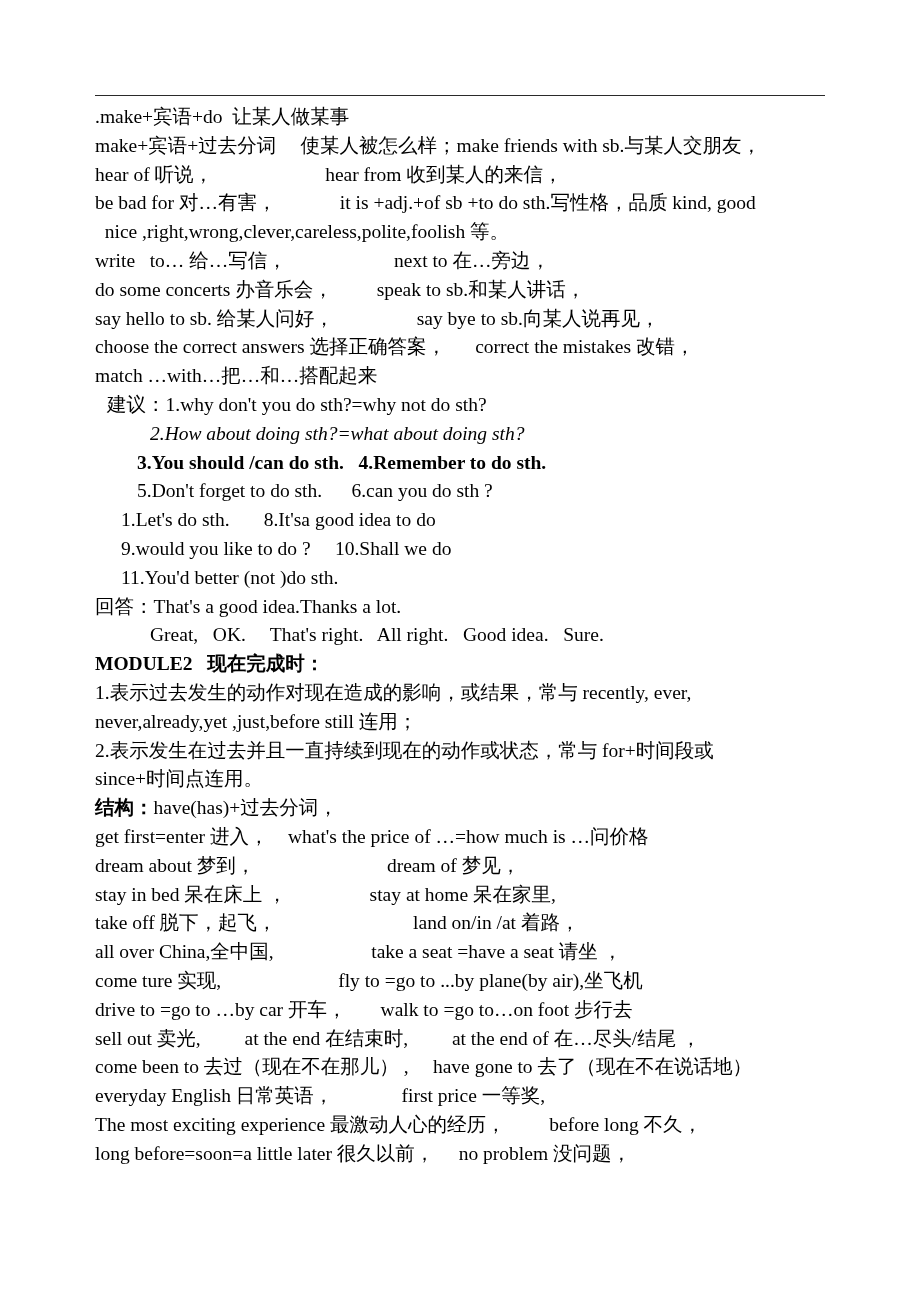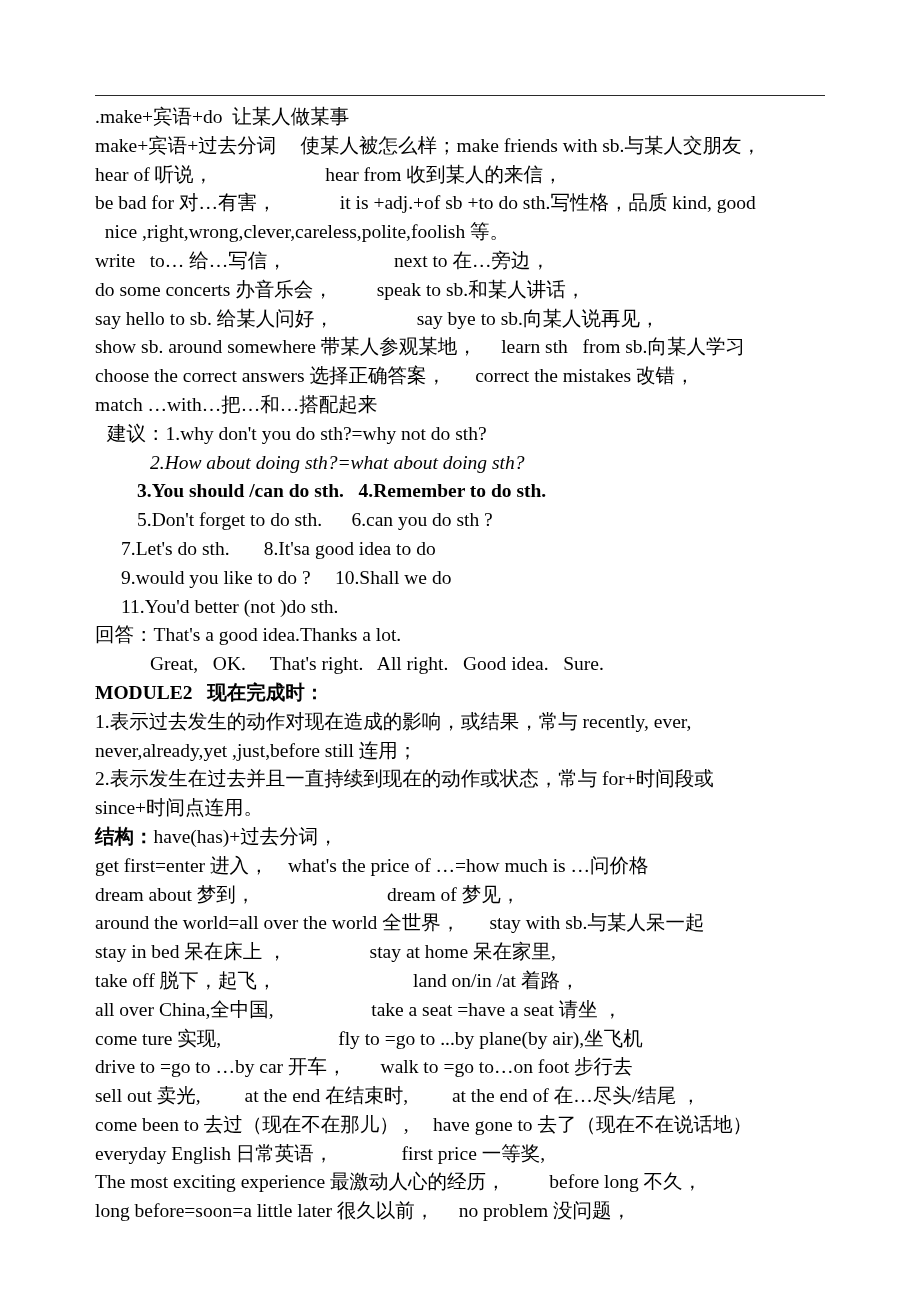--- a/index.html
+++ b/index.html
@@ -56,41 +56,39 @@
 
   <div class="doc-body" id="doc-body">
       <div class="line"><span>.make+宾语+do  让某人做某事</span></div>
       <div class="line"><span>make+宾语+过去分词     使某人被怎么样；make friends with sb.与某人交朋友，</span></div>
       <div class="line"><span>hear of 听说，                       hear from 收到某人的来信，</span></div>
       <div class="line"><span>be bad for 对…有害，             it is +adj.+of sb +to do sth.写性格，品质 kind, good</span></div>
       <div class="line"><span>  nice ,right,wrong,clever,careless,polite,foolish 等。</span></div>
       <div class="line"><span>write   to… 给…写信，                      next to 在…旁边，</span></div>
       <div class="line"><span>do some concerts 办音乐会，         speak to sb.和某人讲话，</span></div>
       <div class="line"><span>say hello to sb. 给某人问好，                 say bye to sb.向某人说再见，</span></div>
-      <div class="line"><span>show sb. around somewhere 带某人参观某地，     learn sth   from sb.向某人学习</span></div>
       <div class="line"><span>choose the correct answers 选择正确答案，      correct the mistakes 改错，</span></div>
       <div class="line"><span>match …with…把…和…搭配起来</span></div>
       <div class="line" style="padding-left: 12px;"><span>建议：1.why don't you do sth?=why not do sth?</span></div>
       <div class="line" style="padding-left: 55px; font-style: italic;"><span>2.How about doing sth?=what about doing sth?</span></div>
       <div class="line" style="padding-left: 42px; font-weight: bold;"><span>3.You should /can do sth.   4.Remember to do sth.</span></div>
       <div class="line" style="padding-left: 42px;"><span>5.Don't forget to do sth.      6.can you do sth ?</span></div>
-      <div class="line" style="padding-left: 26px;"><span>7.Let's do sth.       8.It'sa good idea to do</span></div>
+      <div class="line" style="padding-left: 26px;"><span>1.Let's do sth.       8.It'sa good idea to do</span></div>
       <div class="line" style="padding-left: 26px;"><span>9.would you like to do ?     10.Shall we do</span></div>
       <div class="line" style="padding-left: 26px;"><span>11.You'd better (not )do sth.</span></div>
       <div class="line"><span>回答：That's a good idea.Thanks a lot.</span></div>
       <div class="line" style="padding-left: 55px;"><span>Great,   OK.     That's right.   All right.   Good idea.   Sure.</span></div>
       <div class="line bold-lead"><span class="lead">MODULE2   现在完成时：</span></div>
       <div class="line"><span>1.表示过去发生的动作对现在造成的影响，或结果，常与 recently, ever,</span></div>
       <div class="line"><span>never,already,yet ,just,before still 连用；</span></div>
       <div class="line"><span>2.表示发生在过去并且一直持续到现在的动作或状态，常与 for+时间段或</span></div>
       <div class="line"><span>since+时间点连用。</span></div>
       <div class="line bold-lead"><span class="lead">结构：</span><span>have(has)+过去分词，</span></div>
       <div class="line"><span>get first=enter 进入，    what's the price of …=how much is …问价格</span></div>
       <div class="line"><span>dream about 梦到，                           dream of 梦见，</span></div>
-      <div class="line"><span>around the world=all over the world 全世界，      stay with sb.与某人呆一起</span></div>
       <div class="line"><span>stay in bed 呆在床上 ，                 stay at home 呆在家里,</span></div>
       <div class="line"><span>take off 脱下，起飞，                            land on/in /at 着路，</span></div>
       <div class="line"><span>all over China,全中国,                    take a seat =have a seat 请坐 ，</span></div>
       <div class="line"><span>come ture 实现,                        fly to =go to ...by plane(by air),坐飞机</span></div>
       <div class="line"><span>drive to =go to …by car 开车，       walk to =go to…on foot 步行去</span></div>
       <div class="line"><span>sell out 卖光,         at the end 在结束时,         at the end of 在…尽头/结尾 ，</span></div>
       <div class="line"><span>come been to 去过（现在不在那儿） ,     have gone to 去了（现在不在说话地）</span></div>
       <div class="line"><span>everyday English 日常英语，              first price 一等奖,</span></div>
       <div class="line"><span>The most exciting experience 最激动人心的经历，         before long 不久，</span></div>
       <div class="line"><span>long before=soon=a little later 很久以前，     no problem 没问题，</span></div>

